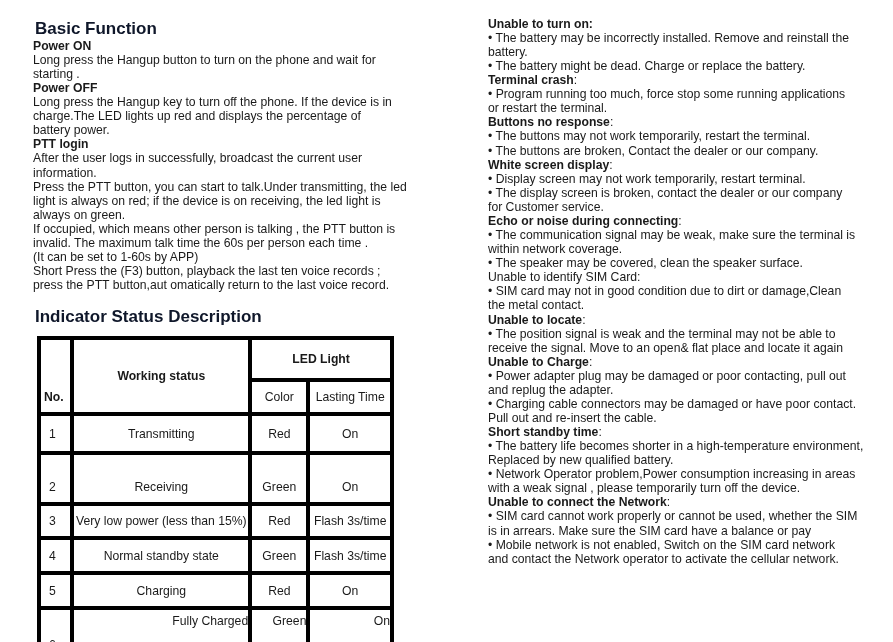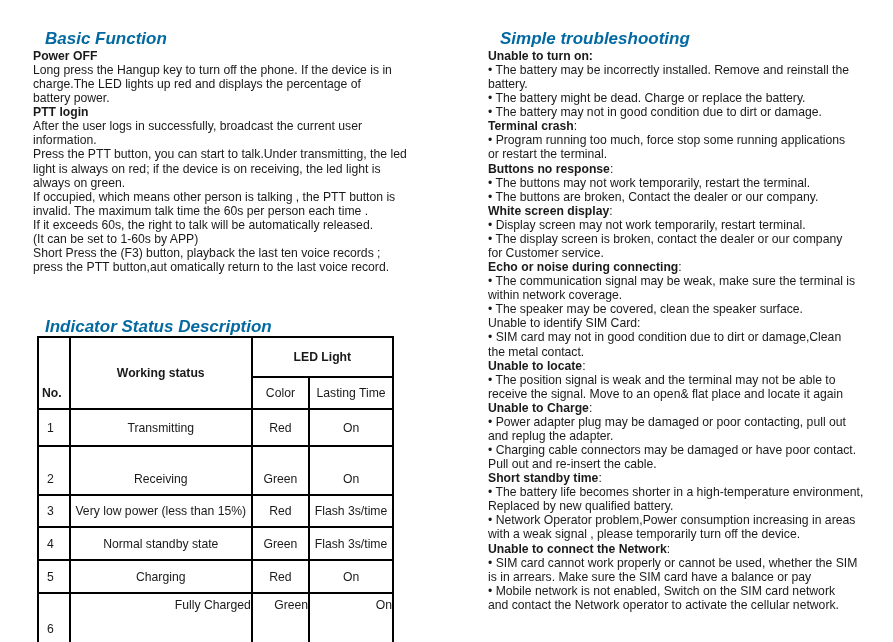--- a/index.html
+++ b/index.html
@@ -3,39 +3,39 @@
 <meta charset="utf-8">
 <style>
   html, body { margin: 0; padding: 0; background: #ffffff; }
   body {
     width: 893px; height: 642px; position: relative; overflow: hidden;
     font-family: "Liberation Sans", sans-serif; color: #1a1a1a;
   }
   .col { position: absolute; }
   .left { left: 33px; top: 17px; width: 390px; }
   .right { left: 488px; top: 17px; width: 390px; }
-  .h1 { font-size: 17px; font-weight: bold; line-height: 20px; margin: 12px; color: #0369a1; font-style: italic; }
+  .h1 { font-size: 17px; font-weight: bold; line-height: 20px; margin: 2px; color: #0f172a; }
   .h2 { font-size: 12.2px; font-weight: bold; line-height: 14px; margin: 0; }
   .p { font-size: 12.2px; line-height: 14.1px; margin: 0; white-space: pre-line; }
   .sub-colon { font-weight: normal; }
 
   .left .h1:first-child { margin-bottom: 0; }
   .right .h1 { margin-bottom: 0; }
 
   #indicator-title { position: absolute; left: 33px; top: 305px; }
 
   
   .ind-table {
     position: absolute; left: 37px; top: 336px;
     width: 357px; height: 295px;
     border-collapse: collapse;
     font-size: 12.2px;
   }
   .ind-table td, .ind-table th {
-    border: 2px solid #000000; padding: 0; text-align: center;
+    border: 4px solid #000000; padding: 0; text-align: center;
     font-weight: normal;
   }
   .ind-table th { font-weight: bold; }
   .c-no { width: 27px; text-align: left !important; padding-left: 2px !important; }
   .c-ws { width: 183px; border-radius: 22px; }
   .c-col { width: 56px; }
   .c-lt { width: 83px; }
   .hdr-no { vertical-align: bottom; padding-bottom: 8px !important; font-weight: bold; text-align: left; padding-left:3px !important; }
   .hdr-ws { vertical-align: middle; padding-top: 0px; }
   .row-1 td { height: 35px; }
@@ -46,38 +46,42 @@
   .row-6 td { height: 42px; vertical-align: top; padding-top: 4px; text-align: right; }
   .row-6 td.num { vertical-align: bottom; padding-bottom: 6px; padding-top: 0; }
   td.num { text-align: left; padding-left: 8px; }
 </style>
 </head>
 <body>
 
 <div class="col left">
   <h1 class="h1">Basic Function</h1>
 
+  <div>
+    <p class="h2">Power ON</p>
+    <p class="p">Long press the Hangup button to turn on the phone and wait for
+starting .</p>
+  </div>
 
   <div>
     <p class="h2">Power OFF</p>
     <p class="p">Long press the Hangup key to turn off the phone. If the device is in
 charge.The LED lights up red and displays the percentage of
 battery power.</p>
   </div>
 
   <div>
     <p class="h2">PTT login</p>
     <p class="p">After the user logs in successfully, broadcast the current user
 information.</p>
     <p class="p">Press the PTT button, you can start to talk.Under transmitting, the led
 light is always on red; if the device is on receiving, the led light is
 always on green.</p>
     <p class="p">If occupied, which means other person is talking , the PTT button is
 invalid. The maximum talk time the 60s per person each time .</p>
-    <p class="p">If it exceeds 60s, the right to talk will be automatically released.</p>
     <p class="p">(It can be set to 1-60s by APP)</p>
     <p class="p">Short Press the (F3) button, playback the last ten voice records ;
 press the PTT button,aut omatically return to the last voice record.</p>
   </div>
 </div>
 
 <h1 class="h1" id="indicator-title">Indicator Status Description</h1>
 
 <table class="ind-table">
   <tbody>
@@ -123,28 +127,26 @@
   <tr class="row-6">
     <td class="num">6</td>
     <td>Fully Charged</td>
     <td>Green</td>
     <td>On</td>
   </tr>
 </tbody>
   </table>
 
 <div class="col right">
-  <h1 class="h1">Simple troubleshooting</h1>
 
   <div>
     <p class="h2"><span>Unable to turn on:</span></p>
     <p class="p">• The battery may be incorrectly installed. Remove and reinstall the
 battery.</p>
     <p class="p">• The battery might be dead. Charge or replace the battery.</p>
-    <p class="p">• The battery may not in good condition due to dirt or damage.</p>
   </div>
 
   <div>
     <p class="h2"><span>Terminal crash</span><span class="sub-colon">:</span></p>
     <p class="p">• Program running too much, force stop some running applications
 or restart the terminal.</p>
   </div>
 
   <div>
     <p class="h2"><span>Buttons no response</span><span class="sub-colon">:</span></p>

